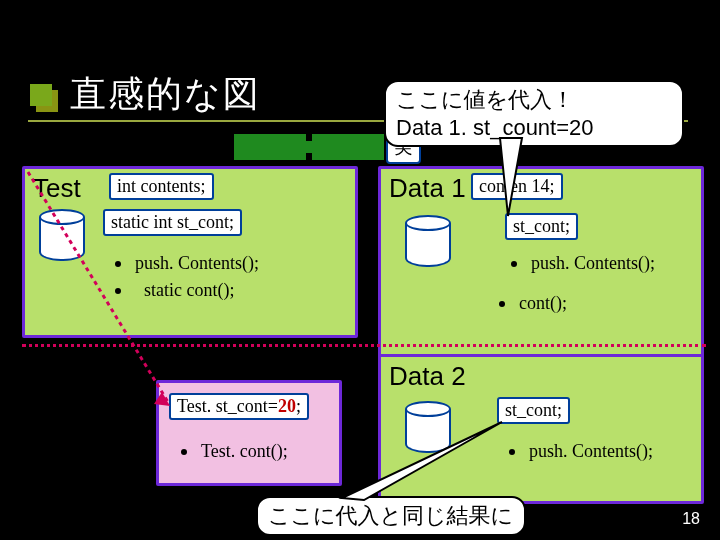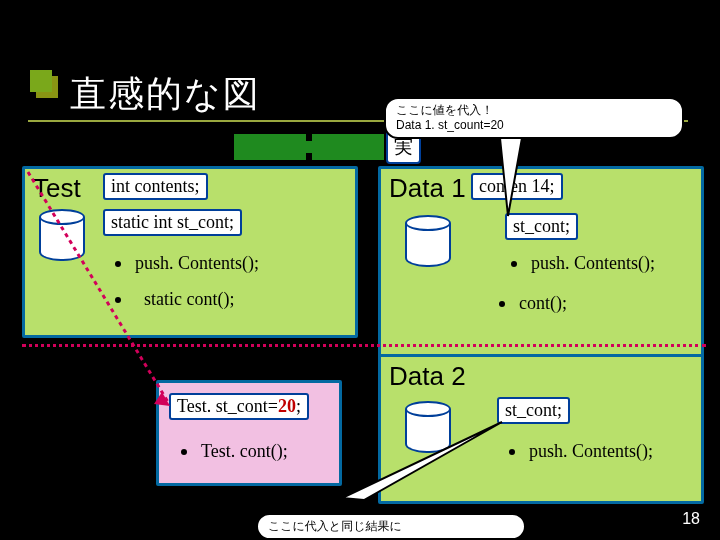--- a/index.html
+++ b/index.html
@@ -1,44 +1,44 @@
 <!DOCTYPE html>
 <html><head>
 <meta charset="utf-8">
 <style>
   * { box-sizing: border-box; }
   body { margin:0; padding:0; width:720px; height:540px; background:#000; font-family:"Meiryo","Yu Gothic",sans-serif; font-size:18px; overflow:hidden; }
   .slide { position:relative; width:720px; height:540px; background:#000; }
-  .title-row { position:absolute; top:70px; left:30px; display:flex; }
+  .title-row { position:absolute; top:70px; left:30px; display:flex; align-items:center; }
   .bullet-sq { width:22px; height:22px; background:#7aa81b; box-shadow:6px 6px 0 0 rgba(229,246,32,0.6); margin-right:18px; }
   .title { font-size:36px; color:#fff; font-weight:500; letter-spacing:2px; }
   .rule { position:absolute; left:28px; top:120px; width:660px; height:2px; background:#9aa83f; }
 
   .label-box { position:absolute; border:2px solid #003f9a; border-radius:4px; background:#fff; padding:2px 6px; font-size:19px; }
   .left-label { top:130px; left:22px; }
   .right-label { top:130px; left:386px; }
 
-  .panel { position:absolute; border:3px solid #0369a1; border-radius:2px; }
+  .panel { position:absolute; border:3px solid #6d28d9; border-radius:2px; }
   .panel-concept { top:166px; left:22px; width:336px; height:172px; background:#b8e06b; }
   .panel-data1 { top:166px; left:378px; width:326px; height:212px; background:#b8e06b; }
   .panel-data2 { top:354px; left:378px; width:326px; height:150px; background:#b8e06b; }
   .panel-small { top:380px; left:156px; width:186px; height:106px; background:#f2c0e2; }
 
   .class-name { position:absolute; top:4px; left:8px; font-size:26px; color:#000; }
 
   .cyl { position:absolute; width:46px; height:56px; }
   .cyl .body { position:absolute; top:8px; width:46px; height:44px; background:#fff; border:2px solid #003f9a; border-top:none; border-bottom-left-radius:22px 9px; border-bottom-right-radius:22px 9px; }
   .cyl .top { position:absolute; top:0; width:46px; height:16px; background:#fff; border:2px solid #003f9a; border-radius:50%; }
 
   .field { position:absolute; background:#fff; border:2px solid #003f9a; border-radius:3px; padding:1px 6px; font-size:18px; color:#000; font-family:"Times New Roman",serif; }
 
   .method { position:absolute; font-size:18px; color:#000; font-family:"Times New Roman",serif; display:flex; align-items:center; gap:14px; }
   .dot { width:6px; height:6px; background:#000; border-radius:50%; }
 
-  .callout { position:absolute; background:#fff; border:2px solid #000; border-radius:14px; padding:4px 10px; font-size:12px; line-height:1.25;margin-top:17px; }
+  .callout { position:absolute; background:#fff; border:2px solid #000; border-radius:14px; padding:4px 10px; font-size:22px; line-height:1.25; }
   .callout1 { top:80px; left:384px; width:300px; }
   .callout2 { top:496px; left:256px; width:270px; }
 
   .dotted { position:absolute; border-top:3px dotted #d2005a; }
   .arrow-green { position:absolute; }
   .pagenum { position:absolute; bottom:12px; right:20px; color:#fff; font-size:16px; }
   .red { color:#c00000; font-weight:bold;margin-top:48px; }
 </style>
 </head>
 <body>
@@ -63,27 +63,27 @@
       </defs>
     <line x1="12" y1="13" x2="138" y2="13" stroke="#1f8a1f" stroke-width="12" marker-start="url(#gb)" marker-end="url(#ga)"></line>
   </svg>
 
   <div class="panel panel-concept">
     <div class="class-name">Test</div>
     <div class="cyl" style="top:40px; left:14px;">
         <div class="body"></div>
         <div class="top"></div>
       </div>
-    <div class="field" style="top:4px; left:78px;">int contents;</div>
+    <div class="field" style="top:4px; left:84px;">int contents;</div>
     <div class="field" style="top:40px; left:78px;">static int st_cont;</div>
     <div class="method" style="top:84px; left:90px;">
         <span class="dot"></span>
         <span>push. Contents();</span>
       </div>
-    <div class="method" style="top:120px; left:90px;gap:23px;">
+    <div class="method" style="top:111px; left:90px;gap:23px;">
         <span class="dot"></span>
         <span>static cont();</span>
       </div>
   </div>
 
   <div class="panel panel-data1">
     <div class="class-name">Data 1</div>
     <div class="cyl" style="top:46px; left:24px;">
         <div class="body"></div>
         <div class="top"></div>

